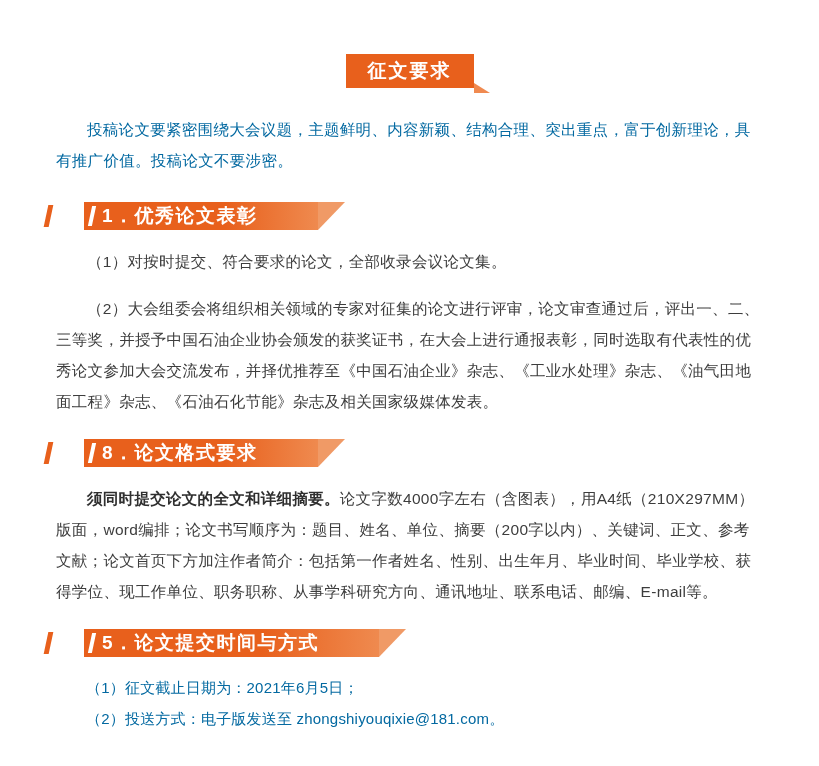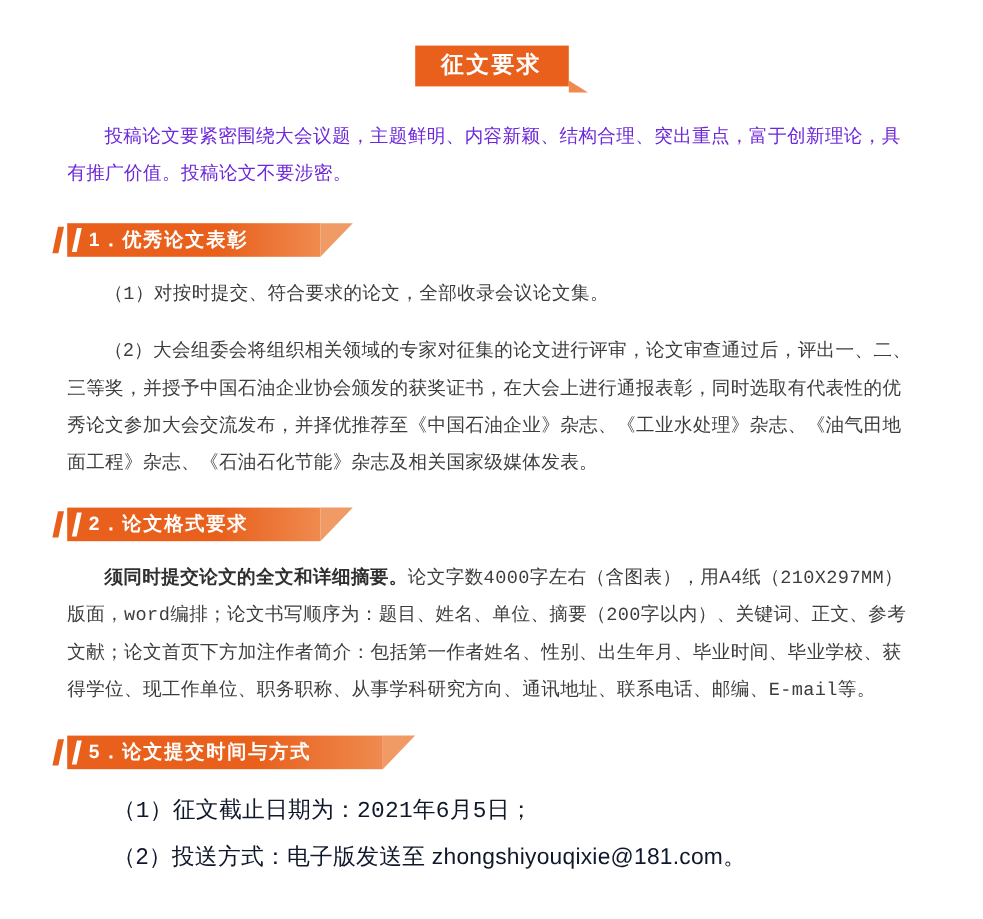--- a/index.html
+++ b/index.html
@@ -12,21 +12,21 @@
     background: #ffffff;
     font-family: "Liberation Sans", sans-serif;
     color: #3b3b3b;
     overflow: hidden;
   }
   .page {
     position: relative;
     width: 819px;
     height: 766px;
     box-sizing: border-box;
-    padding: 0 56px;
+    padding: 16px 56px;
   }
 
   
   .title-wrap {
     display: flex;
     justify-content: center;
     align-items: center;
     padding-top: 38px;
   }
   .title-banner {
@@ -50,44 +50,45 @@
     border-top: 10px solid transparent;
     border-bottom: 0 solid transparent;
   }
 
   
   .intro {
     margin-top: 26px;
     font-size: 15.5px;
     line-height: 2.0;
     text-indent: 2em;
-    color: #6d28d9;
+    color: #0369a1;
     letter-spacing: 0.3px;
   }
 
   
   .section-head {
     position: relative;
     margin-top: 26px;
     height: 28px;
     display: flex;
     align-items: center;
   }
   .bar {
     position: relative;
     height: 28px;
     display: flex;
     align-items: center;
     background: linear-gradient(to right, #e8601c 0%, #e8601c 60%, #ef8a4f 100%);
     padding-left: 18px;
     padding-right: 60px;
     color: #ffffff;
-    font-size: 16px;
+    font-size: 19px;
     font-weight: bold;
     letter-spacing: 1.5px;
+    margin-left: 28px;
   }
   .bar::after {
     content: "";
     position: absolute;
     right: -27px;
     top: 0;
     width: 0;
     height: 0;
     border-top: 28px solid #f09a66;
     border-right: 27px solid transparent;
@@ -115,31 +116,31 @@
   .para {
     font-size: 15.5px;
     line-height: 2.0;
     color: #3d3d3d;
     letter-spacing: 0.3px;
   }
   .para.indent {
     text-indent: 2em;
   }
   .gap-sm { margin-top: 16px; }
-  .gap-md { margin-top: 16px; font-family: Liberation Mono, monospace; }
+  .gap-md { margin-top: 16px; }
   .gap-lg { margin-top: 22px; }
   .strong-lead {
     font-weight: bold;
     color: #2f2f2f;
     margin-top: 28px;
   }
   .list-line {
-    font-size: 19px;
+    font-size: 15px;
     line-height: 2.05;
-    color: #0f172a;
+    color: #0369a1;
     padding-left: 2em;
     letter-spacing: 0.2px;
   }
 </style>
 </head>
 <body>
 
 <div class="page">
 
   <div class="title-wrap">
@@ -156,21 +157,21 @@
     </div>
   </div>
 
   <div class="para indent gap-md">（1）对按时提交、符合要求的论文，全部收录会议论文集。</div>
   <div class="para indent gap-sm">（2）大会组委会将组织相关领域的专家对征集的论文进行评审，论文审查通过后，评出一、二、三等奖，并授予中国石油企业协会颁发的获奖证书，在大会上进行通报表彰，同时选取有代表性的优秀论文参加大会交流发布，并择优推荐至《中国石油企业》杂志、《工业水处理》杂志、《油气田地面工程》杂志、《石油石化节能》杂志及相关国家级媒体发表。</div>
 
   <div class="section-head gap-lg">
     <div class="bar-lead"></div>
     <div class="bar">
       <span class="bar-tick"></span>
-      <span>2．论文格式要求</span>
+      <span>8．论文格式要求</span>
     </div>
   </div>
 
   <div class="para indent gap-md">
     <span class="strong-lead">须同时提交论文的全文和详细摘要。</span><span>论文字数4000字左右（含图表），用A4纸（210X297MM）版面，word编排；论文书写顺序为：题目、姓名、单位、摘要（200字以内）、关键词、正文、参考文献；论文首页下方加注作者简介：包括第一作者姓名、性别、出生年月、毕业时间、毕业学校、获得学位、现工作单位、职务职称、从事学科研究方向、通讯地址、联系电话、邮编、E-mail等。</span>
   </div>
 
   <div class="section-head gap-lg">
     <div class="bar-lead"></div>
     <div class="bar">

